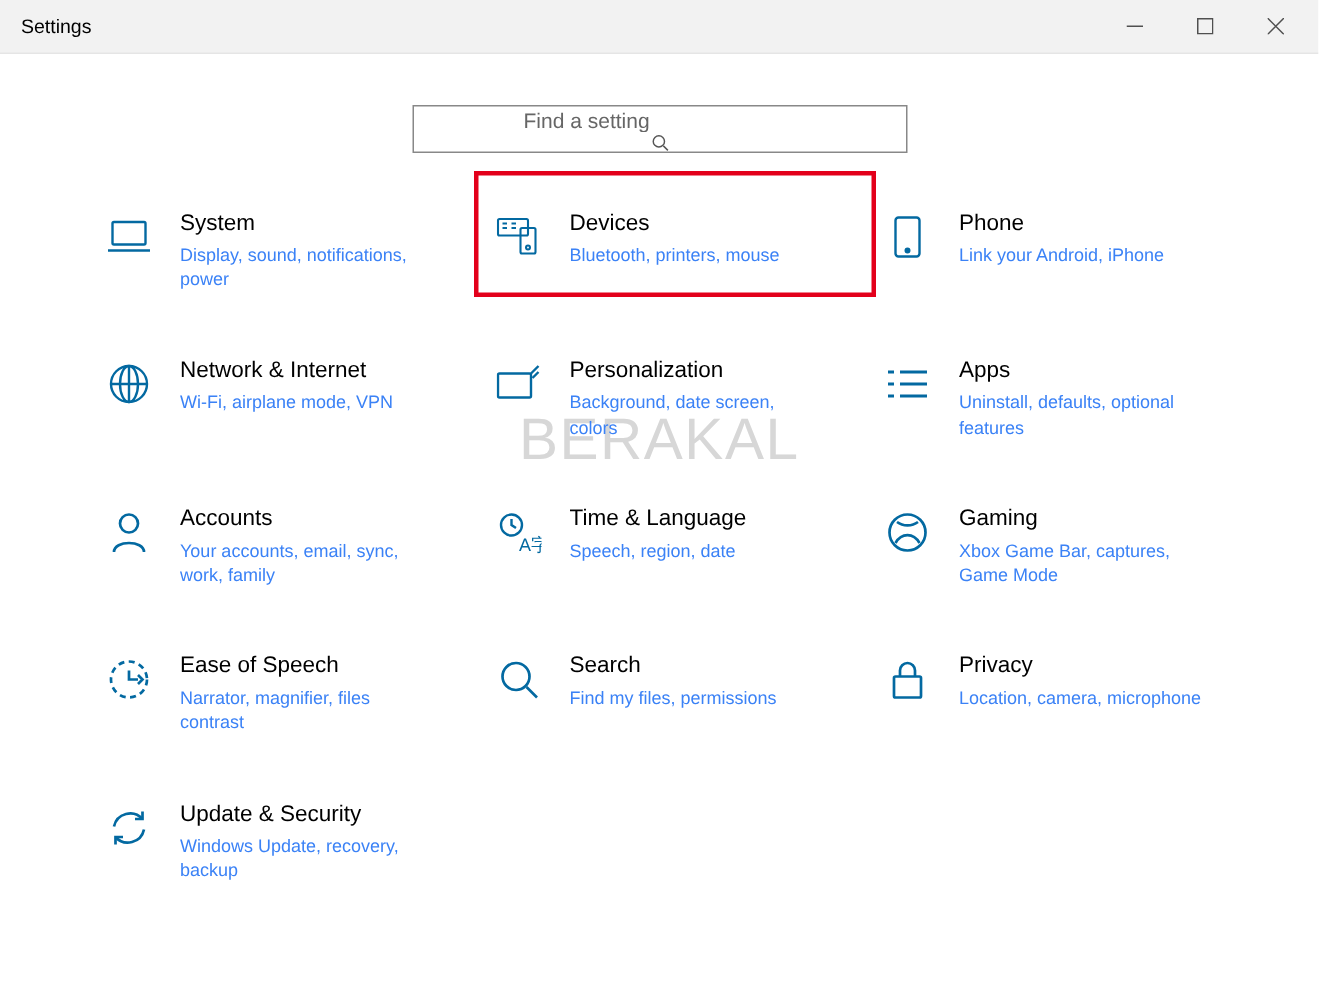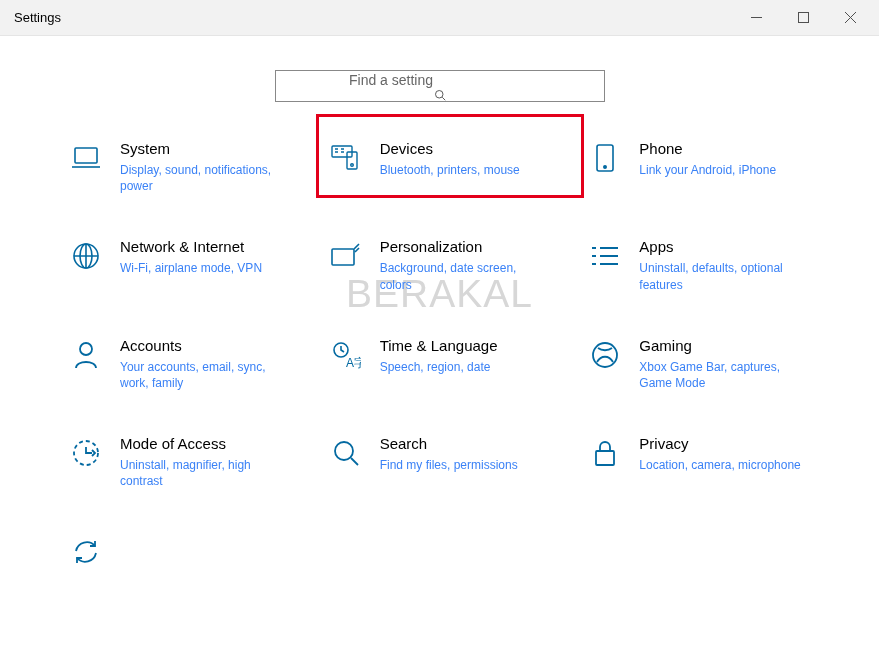--- a/index.html
+++ b/index.html
@@ -288,22 +288,22 @@
 
   <div class="tile">
     <div class="tile-icon">
       <svg width="28" height="28" viewBox="0 0 28 28" fill="none" stroke="currentColor" stroke-width="1.8">
           <circle cx="14" cy="14" r="12" stroke-dasharray="4 3"></circle>
           <path d="M14 8 L14 14 L20 14"></path>
           <path d="M20 11 L23 14 L20 17"></path>
         </svg>
     </div>
     <div class="tile-text">
-      <div class="tile-title">Mode of Access</div>
-      <div class="tile-desc">Uninstall, magnifier, high contrast</div>
+      <div class="tile-title">Ease of Speech</div>
+      <div class="tile-desc">Narrator, magnifier, files contrast</div>
     </div>
   </div>
 
   <div class="tile">
     <div class="tile-icon">
       <svg width="28" height="28" viewBox="0 0 28 28" fill="none" stroke="currentColor" stroke-width="1.8">
           <circle cx="12" cy="12" r="9"></circle>
           <path d="M19 19 L26 26"></path>
         </svg>
     </div>
@@ -327,15 +327,19 @@
   </div>
 
   <div class="tile">
     <div class="tile-icon">
       <svg width="28" height="28" viewBox="0 0 28 28" fill="none" stroke="currentColor" stroke-width="1.8">
           <path d="M23 8 A11 11 0 0 0 4 13"></path>
           <path d="M5 20 A11 11 0 0 0 24 15"></path>
           <path d="M23 3 v5 h-5 M5 25 v-5 h5"></path>
         </svg>
     </div>
+    <div class="tile-text">
+      <div class="tile-title">Update &amp; Security</div>
+      <div class="tile-desc">Windows Update, recovery, backup</div>
+    </div>
   </div>
 
 </div>
 
 </body></html>

